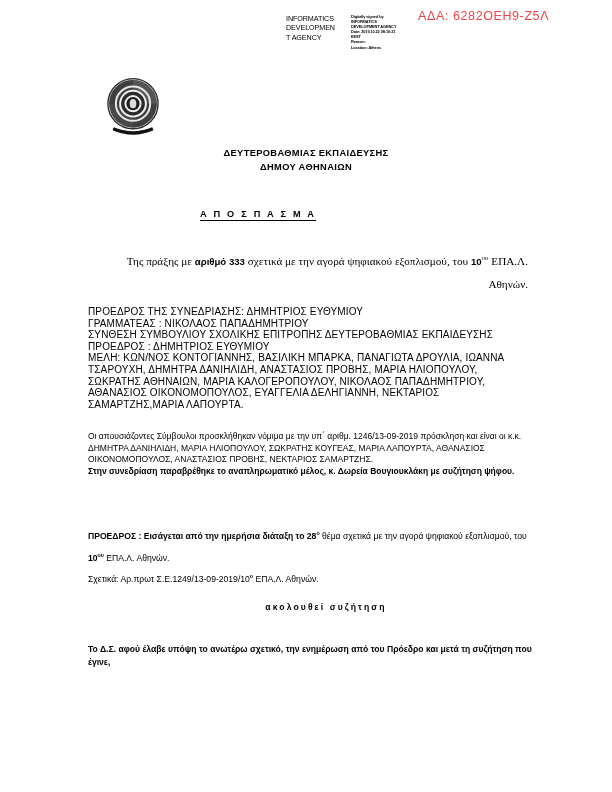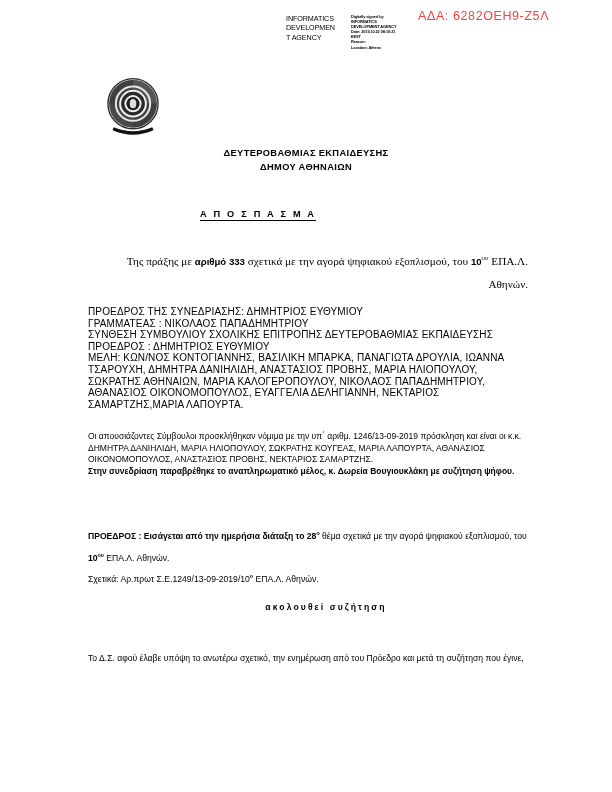--- a/index.html
+++ b/index.html
@@ -170,22 +170,22 @@
     box-sizing: border-box;
   }
 
   
   .closing {
     position: absolute;
     left: 88px;
     top: 643px;
     width: 448px;
     font-size: 8.6px;
-    line-height: 30px;
-    font-weight: normal;
+    line-height: 13px;
+    font-weight: bold;
   }
 </style>
 </head>
 <body>
 
 <div class="page">
 
   <div class="sig-stamp">
     <div class="sig-agency">
       <div>INFORMATICS</div>

